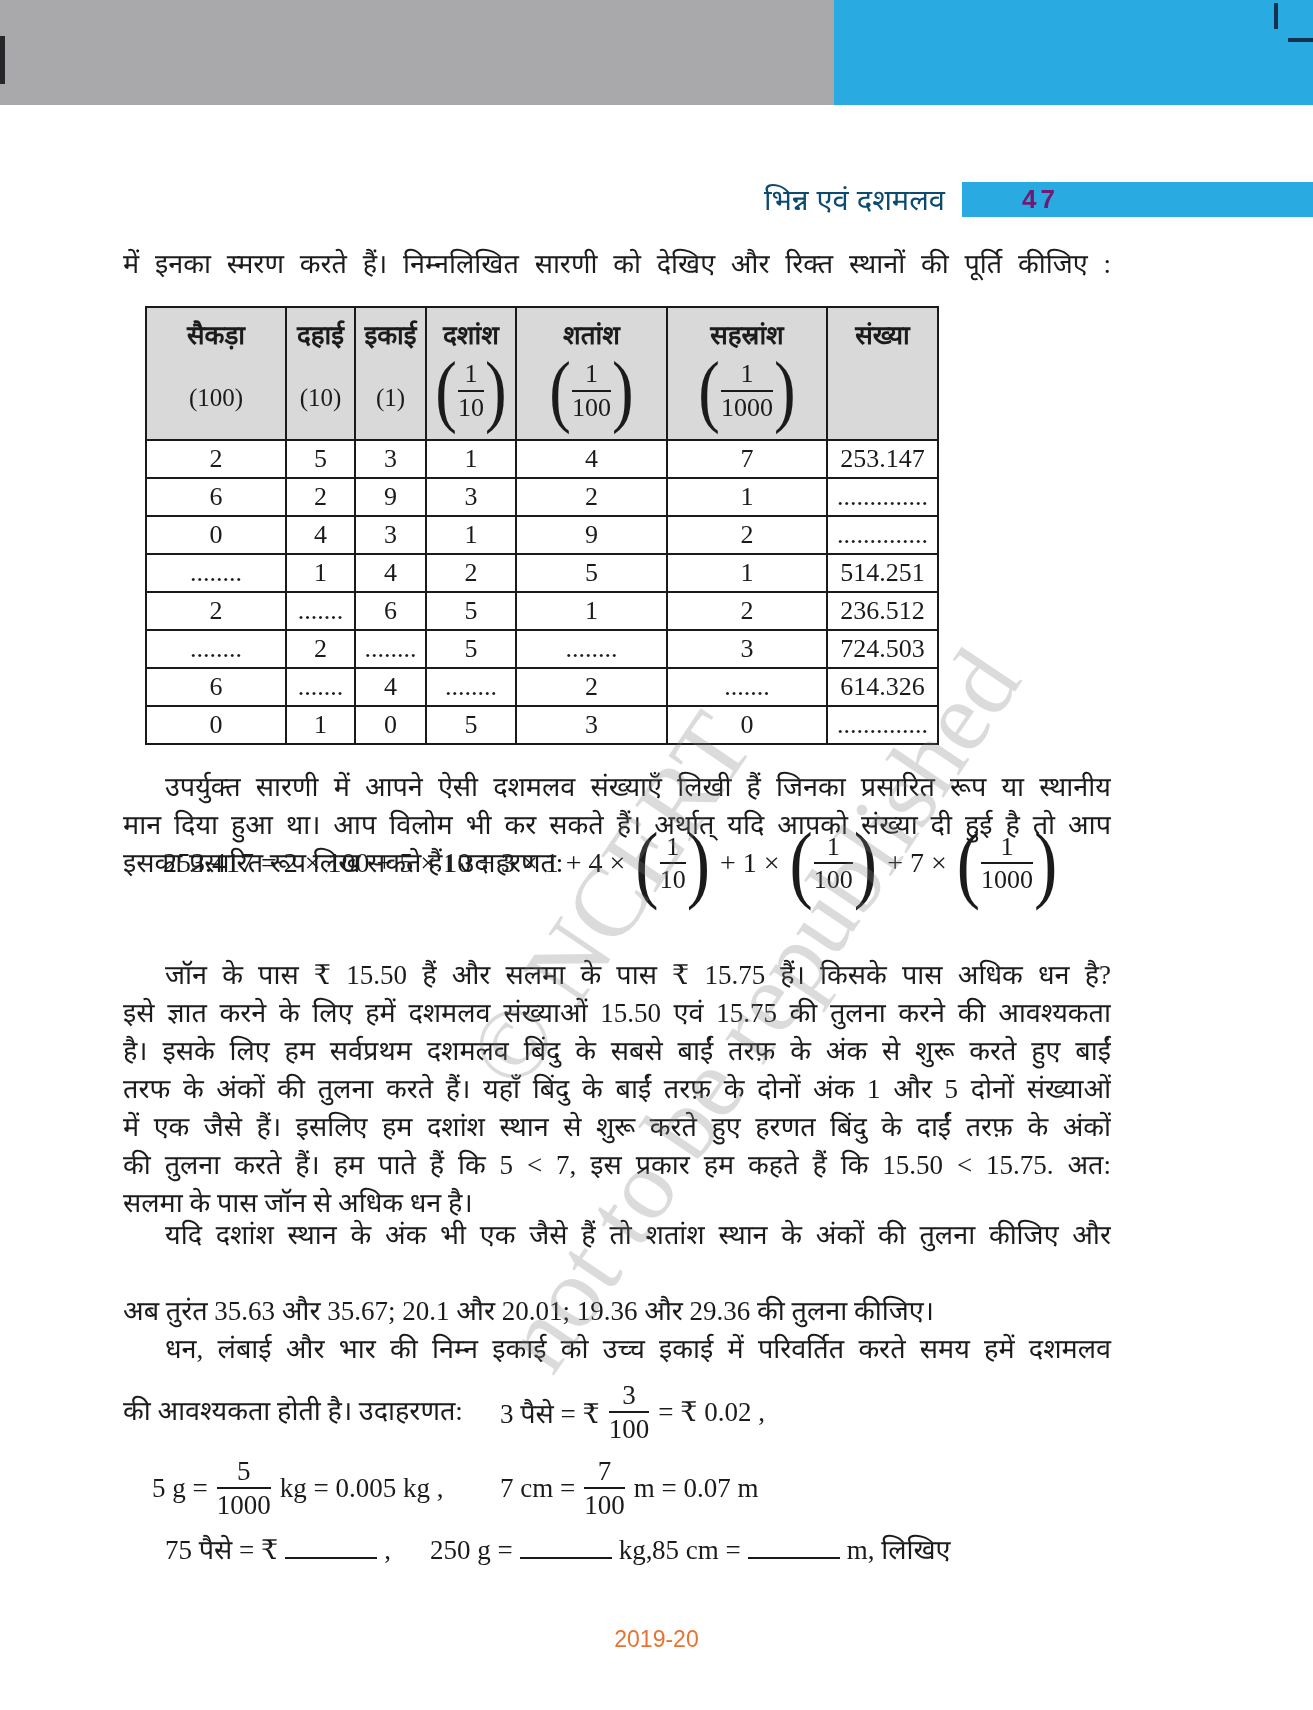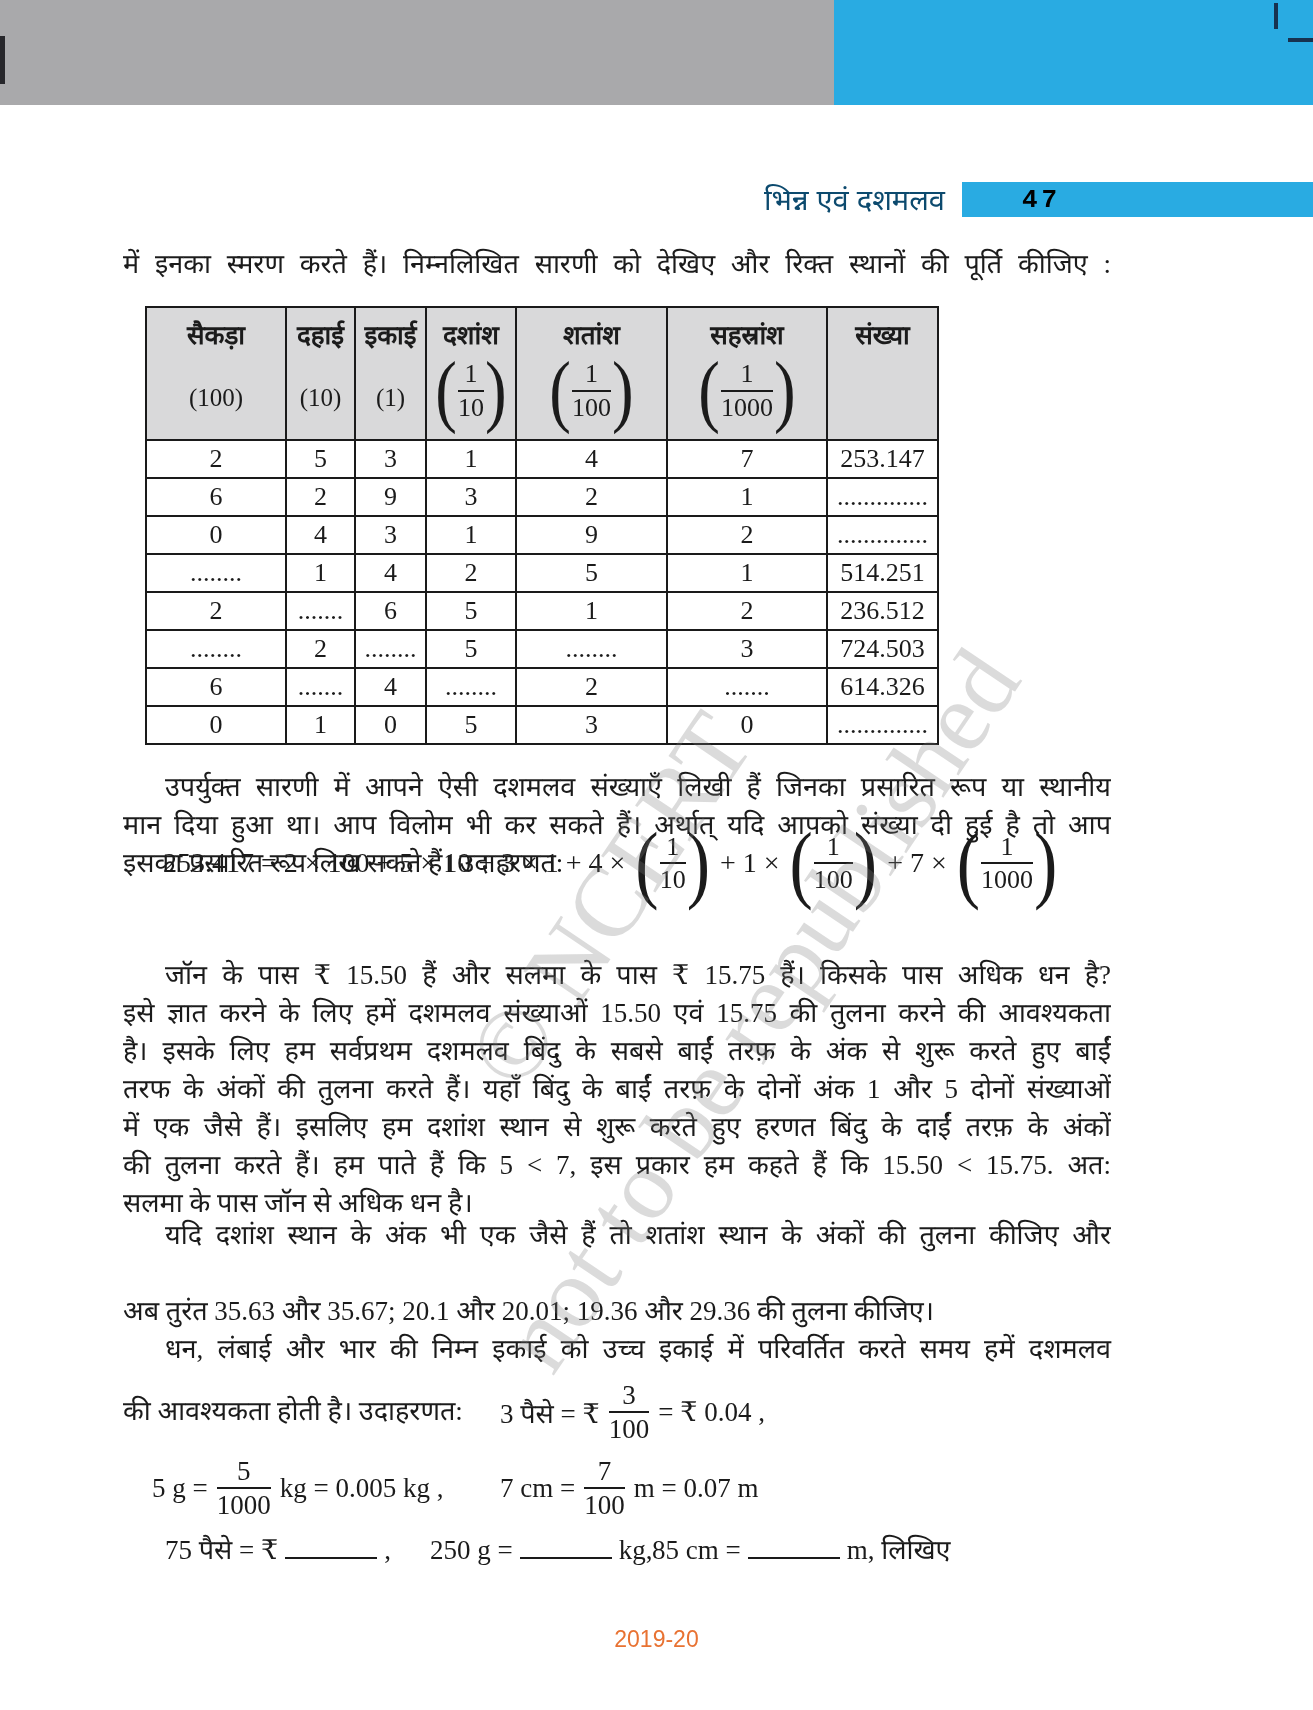--- a/index.html
+++ b/index.html
@@ -9,21 +9,21 @@
   .bar-gray{position:absolute;left:0;top:0;width:834px;height:105px;background:#a9a9ab;}
   .bar-cyan{position:absolute;left:834px;top:0;width:479px;height:105px;background:#29abe2;}
   .left-tick{position:absolute;left:0;top:36px;width:5px;height:48px;background:#27272b;}
   .crop-v{position:absolute;left:1274px;top:3px;width:4px;height:26px;background:#17324f;}
   .crop-h{position:absolute;left:1288px;top:38px;width:25px;height:4px;background:#17324f;}
   
   .chapter-title{position:absolute;right:368px;top:183px;font-family:"Liberation Sans","DejaVu Sans",sans-serif;
         font-size:29px;line-height:34px;color:#0c4a6e;white-space:nowrap;}
   .page-badge{position:absolute;left:962px;top:182px;width:351px;height:35px;background:#29abe2;
         display:flex;align-items:center;}
-  .page-badge .num{margin-left:60px;color:#000000;font-family:Liberation Mono, monospace;
+  .page-badge .num{margin-left:60px;color:#701a75;font-family:Liberation Sans, sans-serif;
         font-size:26px;font-weight:bold;letter-spacing:4px;}
   
   .intro{position:absolute;left:123px;top:245px;width:988px;font-size:27px;line-height:38px;
         text-align:justify;text-align-last:justify;}
   .plines{position:absolute;left:123px;width:988px;font-size:27px;}
   .line{height:38px;line-height:38px;overflow:visible;white-space:nowrap;}
   .line.j{white-space:normal;text-align:justify;text-align-last:justify;overflow:hidden;}
   .line.ind{text-indent:42px;}
   #para1{top:768px;} #para2{top:956px;} #para3{top:1216px;}
   .oneline{position:absolute;left:123px;width:988px;font-size:27px;height:38px;line-height:38px;}
@@ -268,21 +268,21 @@
 
   <div class="ex-label">की आवश्यकता होती है। उदाहरणत:</div>
   <div class="exmath" id="exA">
       <span>3 पैसे = ₹</span>
       <span class="pfrac">
         <span class="frac">
           <span class="num">3</span>
           <span class="den">100</span>
         </span>
       </span>
-      <span>= ₹ 0.04 ,</span>
+      <span>= ₹ 0.02 ,</span>
     </div>
   <div class="exmath" id="exB1">
       <span>5 g =</span>
       <span class="pfrac">
         <span class="frac">
           <span class="num">5</span>
           <span class="den">1000</span>
         </span>
       </span>
       <span>kg = 0.005 kg ,</span>

